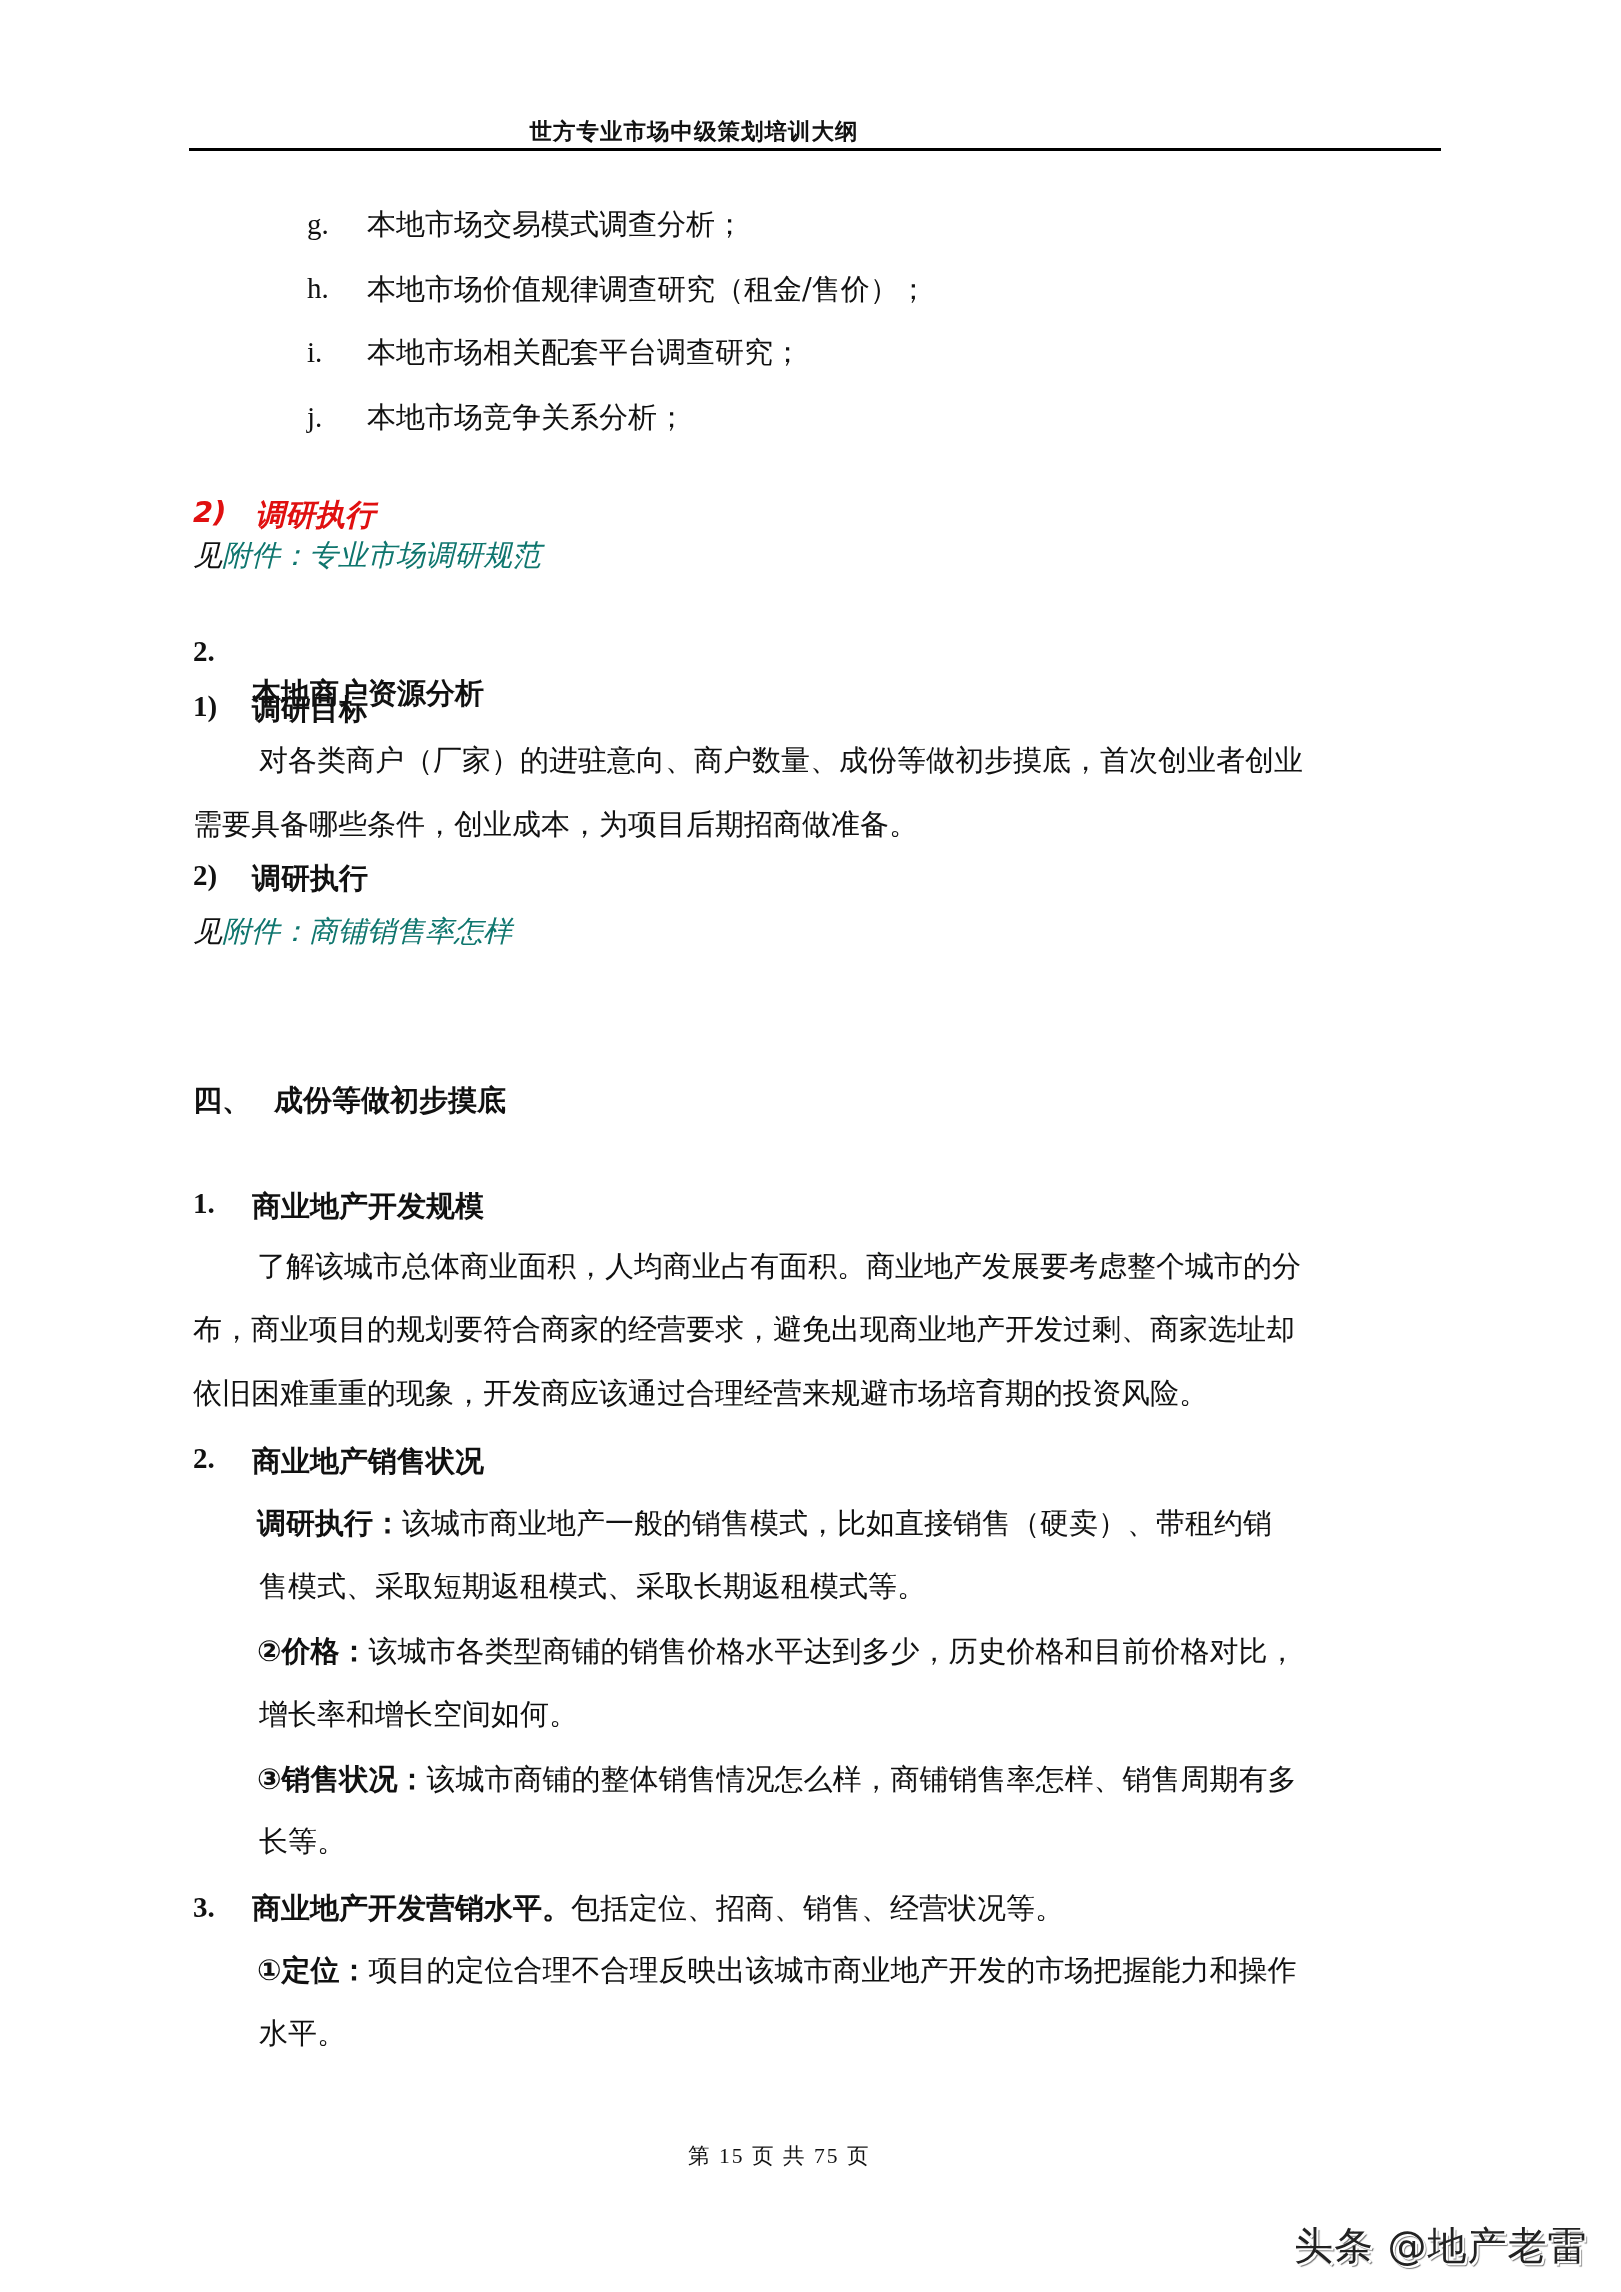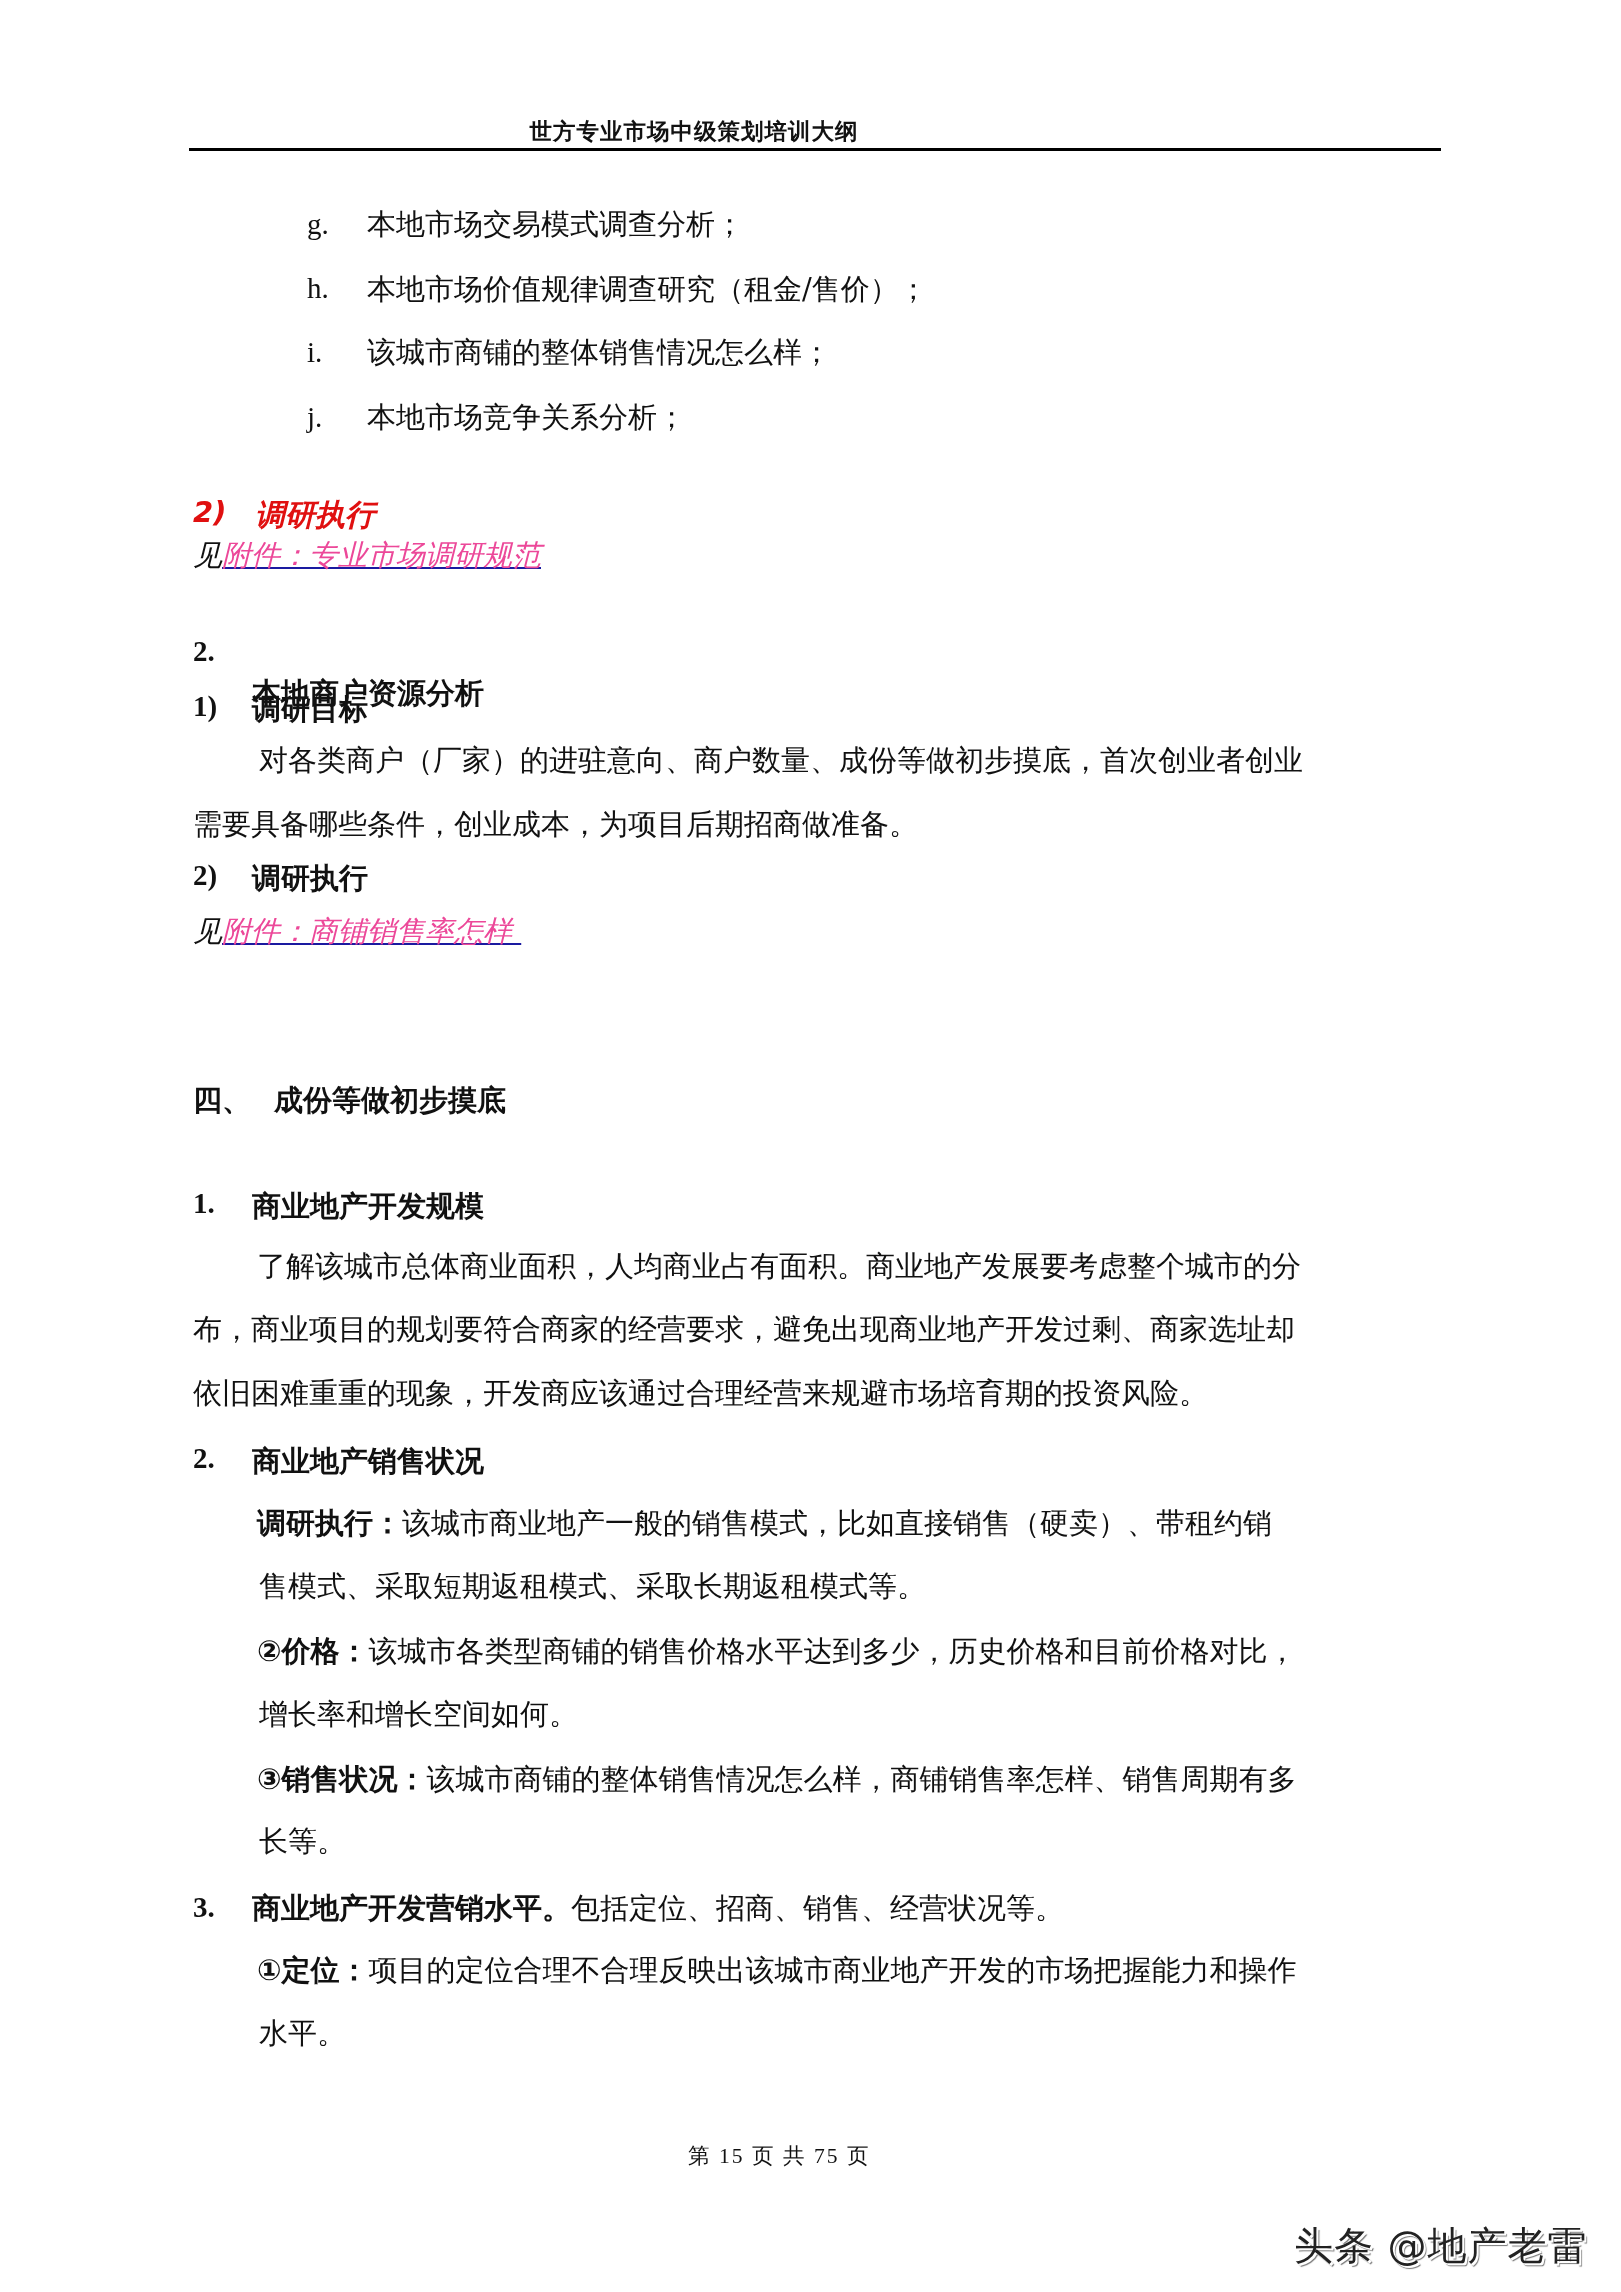--- a/index.html
+++ b/index.html
@@ -6,41 +6,41 @@
   body { width:1621px; height:2293px; position:relative; overflow:hidden;
          font-family:"DejaVu Serif","Liberation Serif",serif; color:#111; }
   .abs { position:absolute; white-space:nowrap; }
   .hdr-title { left:0; width:1388px; top:116px; text-align:center; font-family:"DejaVu Sans","Liberation Sans",sans-serif; font-weight:bold; font-size:22.5px; letter-spacing:1px; }
   .hdr-line { left:189px; top:148px; width:1252px; height:2.9px; background:#000; }
   .body { font-size:29px; line-height:35px; }
   .bold { font-family:"DejaVu Sans","Liberation Sans",sans-serif; font-weight:bold; }
   .item-letter { font-family:"Liberation Serif",serif; font-size:29px; }
   .red { color:#e01010; font-style:italic; font-weight:bold; font-family:"DejaVu Sans","Liberation Sans",sans-serif; }
   .link-prefix { font-style:italic; }
-  .link { color:#ec4899; font-style:italic; text-decoration:underline; text-decoration-color:#1a1aa0; }
+  .link { color:#0f766e; font-style:italic; text-decoration-color:#1a1aa0; }
   .num { font-family:"Liberation Serif",serif; font-weight:bold; }
   .footer { font-size:21.6px; font-family:"Liberation Serif",serif; letter-spacing:2px; }
   .wm { font-family:"DejaVu Sans","Liberation Sans",sans-serif; font-size:39px; color:#222;
         text-shadow: 2px 2px 0 #ffffff, 2.9px 2.9px 1px #777; letter-spacing:1px; }
 </style>
 </head>
 <body>
 
 <div class="abs hdr-title">世方专业市场中级策划培训大纲</div>
 <div class="abs hdr-line"></div>
 
 <div>
   <span class="abs item-letter" style="left:307px; top:208px;">g.</span>
   <span class="abs body" style="left:367px; top:207px;">本地市场交易模式调查分析；</span>
 
   <span class="abs item-letter" style="left:307px; top:272px;">h.</span>
   <span class="abs body" style="left:367px; top:272px;">本地市场价值规律调查研究（租金/售价）；</span>
 
   <span class="abs item-letter" style="left:307px; top:336px;">i.</span>
-  <span class="abs body" style="left:367px; top:335px;">该城市商铺的整体销售情况怎么样；</span>
+  <span class="abs body" style="left:367px; top:335px;">本地市场相关配套平台调查研究；</span>
 
   <span class="abs item-letter" style="left:307px; top:401px;">j.</span>
   <span class="abs body" style="left:367px; top:400px;">本地市场竞争关系分析；</span>
 </div>
 
 <span class="abs red" style="left:193px; top:495px; font-size:29px;">2)</span>
 <span class="abs red" style="left:255px; top:495px; font-size:30px;">调研执行</span>
 <div class="abs body" style="left:193px; top:538px;">
   <span class="link-prefix">见</span><span class="link">附件：专业市场调研规范</span>
 </div>

